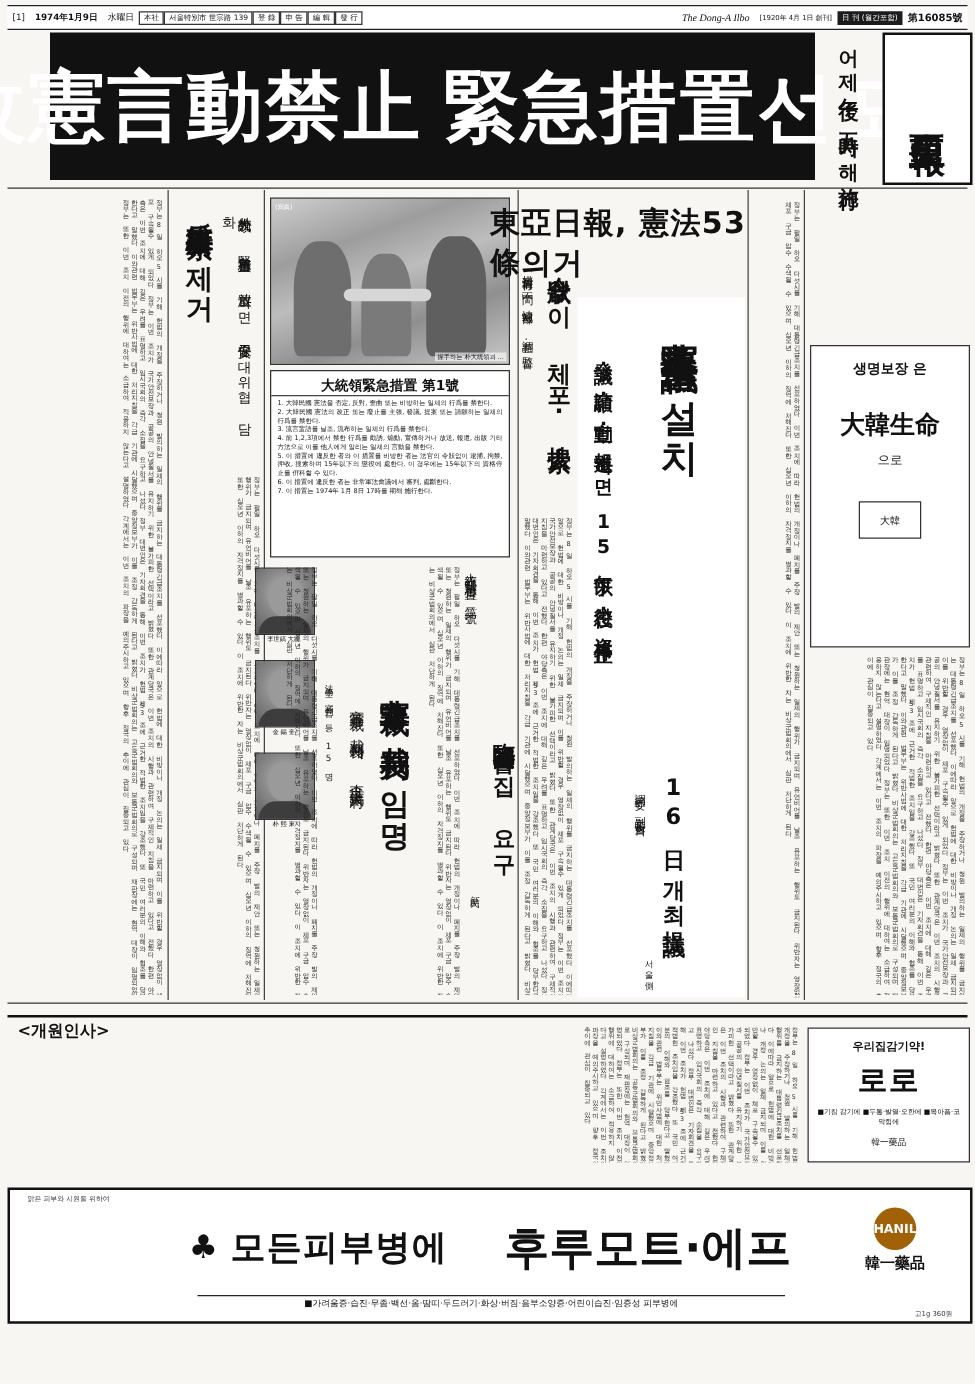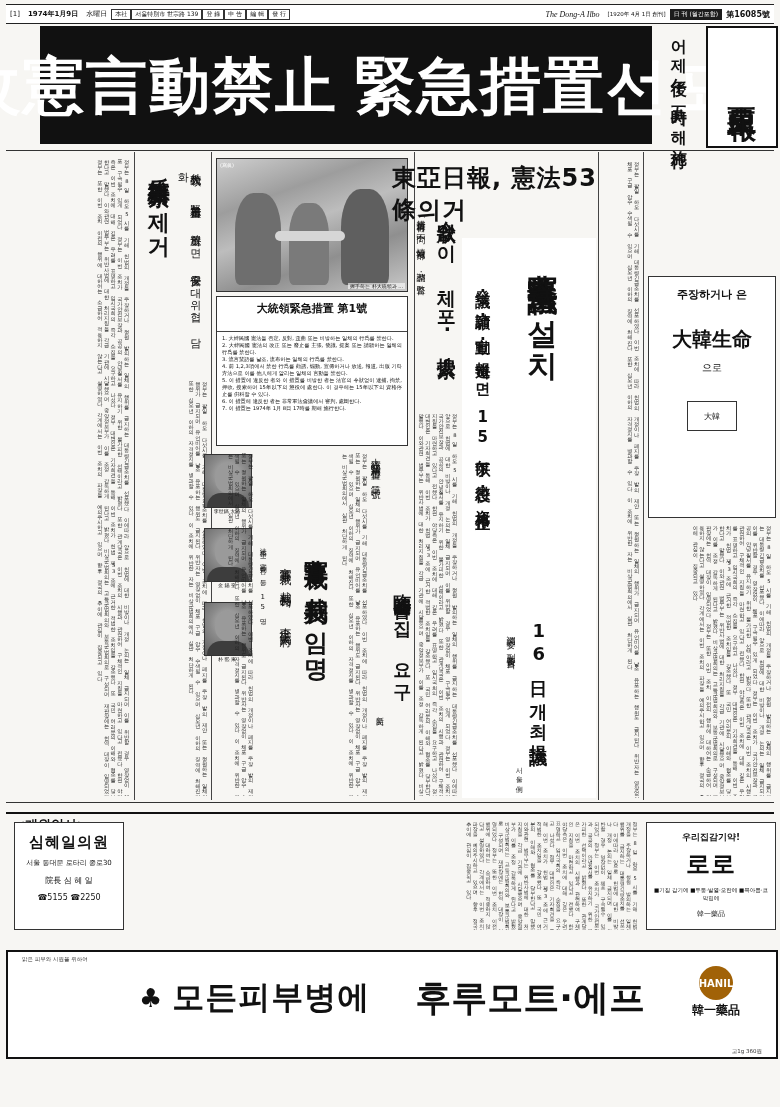--- a/index.html
+++ b/index.html
@@ -104,21 +104,21 @@
   .boxart{position:absolute;border:1px solid #333;background:#fff;}
   .bold{font-weight:bold;}
 
   
   .bottomad{
     position:absolute;left:6px;top:950px;width:768px;height:105px;border:2px solid #111;background:#fff;
   }
   .bottomad .main{
     position:absolute;left:0;top:18px;width:768px;height:56px;display:flex;align-items:center;justify-content:center;gap:10px;
   }
-  .bottomad .t1{font-size:32px;font-weight:bold;letter-spacing:1px;font-family:Liberation Mono, monospace;}
+  .bottomad .t1{font-size:28px;font-weight:bold;letter-spacing:1px;font-family:Liberation Mono, monospace;}
   .bottomad .t2{font-size:36px;font-weight:bold;letter-spacing:0px;margin-left:35px;}
   .bottomad .club{font-size:26px;}
   .bottomad .brand{
     position:absolute;right:12px;top:14px;width:96px;text-align:center;
   }
   .bottomad .brand .circle{
     width:34px;height:34px;border-radius:50%;background:#a16207;color:#fff;margin:0 auto 2px;
     display:flex;align-items:center;justify-content:center;font-size:10px;font-weight:bold;
   }
   .bottomad .brand .nm{font-size:12px;font-weight:bold;}
@@ -197,21 +197,21 @@
     <div class="photo" style="left:210px;top:8px;width:190px;height:132px;">
       <div class="fig" style="left:18px;top:34px;width:46px;height:92px;"></div>
       <div class="fig" style="left:72px;top:44px;width:40px;height:82px;background:#7a7a7a;"></div>
       <div class="fig" style="left:124px;top:30px;width:48px;height:96px;background:#5f5f5f;"></div>
       <div class="fig" style="left:58px;top:72px;width:70px;height:10px;border-radius:6px;background:#d6d6d6;"></div>
       <span class="ptag">(寫眞)</span>
       <span class="cap">握手하는 朴大統領과 ...</span>
     </div>
 
     <div class="boxart" style="left:210px;top:146px;width:190px;height:148px;">
-      <div style="font-size:11px;font-weight:bold;text-align:center;padding:4px 0 15px;border-bottom:1px solid #444;">大統領緊急措置 第1號</div>
+      <div style="font-size:11px;font-weight:bold;text-align:center;padding:4px 0 0;border-bottom:1px solid #444;">大統領緊急措置 第1號</div>
       <div style="padding:3px 5px;font-size:5.2px;line-height:1.35;text-align:justify;">
         <div>1. 大韓民國 憲法을 否定, 反對, 歪曲 또는 비방하는 일체의 行爲를 禁한다.</div>
         <div>2. 大韓民國 憲法의 改正 또는 廢止를 主張, 發議, 提案 또는 請願하는 일체의 行爲를 禁한다.</div>
         <div>3. 流言蜚語를 날조, 流布하는 일체의 行爲를 禁한다.</div>
         <div>4. 前 1,2,3項에서 禁한 行爲를 勸誘, 煽動, 宣傳하거나 放送, 報道, 出版 기타 方法으로 이를 他人에게 알리는 일체의 言動을 禁한다.</div>
         <div>5. 이 措置에 違反한 者와 이 措置를 비방한 者는 法官의 令狀없이 逮捕, 拘禁, 押收, 搜索하며 15年以下의 懲役에 處한다. 이 경우에는 15年以下의 資格停止를 倂科할 수 있다.</div>
         <div>6. 이 措置에 違反한 者는 非常軍法會議에서 審判, 處斷한다.</div>
         <div>7. 이 措置는 1974年 1月 8日 17時를 期해 施行한다.</div>
       </div>
     </div>
@@ -252,40 +252,31 @@
     <div class="vhead" style="position:absolute;left:522px;top:470px;font-size:18px;height:170px;">16日 개최提議</div>
     <div class="vhead" style="position:absolute;left:500px;top:478px;font-size:9px;height:100px;font-weight:normal;">調節委 副委長會의</div>
     <div class="vhead" style="position:absolute;left:508px;top:612px;font-size:7px;height:36px;font-weight:normal;">서울側</div>
 
     <div class="minicol vert" style="left:212px;top:300px;width:36px;height:346px;">정부는 팔일 하오 다섯시를 기해 대통령긴급조치를 선포하였다 이번 조치에 따라 헌법의 개정이나 폐지를 주장 발의 제안 또는 청원하는 일체의 행위가 금지되며 유언비어를 날조 유포하는 행위도 금지된다 위반자는 영장없이 체포 구금 압수 수색될 수 있으며 십오년 이하의 징역에 처해진다 또한 십오년 이하의 자격정지를 병과할 수 있다 이 조치에 위반한 자는 비상군법회의에서 심판 처단하게 된다</div>
     <div class="minicol vert" style="left:412px;top:260px;width:40px;height:386px;">정부는 8일 하오 5시를 기해 헌법의 개정을 주장하거나 청원 발의하는 일체의 행위를 금지하는 대통령긴급조치를 선포했다 이에따라 앞으로 헌법에 대한 비방이나 개정 논의는 일체 금지되며 이를 위반할 경우 영장없이 체포 구속될수 있게 되었다 정부는 이번 조치가 국가안전보장과 공공의 안녕질서를 유지하기 위한 불가피한 선택이라고 밝혔다 또한 관계당국은 이번 조치의 시행과 관련하여 구체적인 지침을 마련하고 있다고 전했다 한편 야당측은 이번 조치에 대해 깊은 우려를 표명하고 임시국회의 즉각 소집을 요구하고 나섰다 정부 대변인은 기자회견을 통해 이번 조치가 헌법 제53조에 근거한 적법한 조치임을 강조했다 또 국민 여러분의 이해와 협조를 당부한다고 말했다 이와관련 법무부는 위반사범에 대한 처리지침을 각급 기관에 시달했으며 중앙정보부가 이를 조정 감독하게 된다고 밝혔다 비상군법회의는 고등군법회의와 보통군법회의로 구성되며 재판장에는 현역 대장이 임명되었다 정부는 또한 이번 조치 이전의 행위에 대하여는 소급하여 적용하지 않는다고 설명하였다 각계에서는 이번 조치의 파장을 예의주시하고 있으며 향후 정국의 추이에 관심이 집중되고 있다</div>
     <div class="minicol vert" style="left:596px;top:8px;width:38px;height:640px;">정부는 팔일 하오 다섯시를 기해 대통령긴급조치를 선포하였다 이번 조치에 따라 헌법의 개정이나 폐지를 주장 발의 제안 또는 청원하는 일체의 행위가 금지되며 유언비어를 날조 유포하는 행위도 금지된다 위반자는 영장없이 체포 구금 압수 수색될 수 있으며 십오년 이하의 징역에 처해진다 또한 십오년 이하의 자격정지를 병과할 수 있다 이 조치에 위반한 자는 비상군법회의에서 심판 처단하게 된다</div>
     <div class="minicol vert" style="left:336px;top:300px;width:26px;height:346px;">정부는 팔일 하오 다섯시를 기해 대통령긴급조치를 선포하였다 이번 조치에 따라 헌법의 개정이나 폐지를 주장 발의 제안 또는 청원하는 일체의 행위가 금지되며 유언비어를 날조 유포하는 행위도 금지된다 위반자는 영장없이 체포 구금 압수 수색될 수 있으며 십오년 이하의 징역에 처해진다 또한 십오년 이하의 자격정지를 병과할 수 있다 이 조치에 위반한 자는 비상군법회의에서 심판 처단하게 된다</div>
 
     <div style="position:absolute;left:642px;top:126px;width:126px;height:240px;border:1px solid #333;background:#fff;text-align:center;">
-      <div style="font-size:11px;font-weight:bold;margin-top:10px;">주장하거나 은</div>
+      <div style="font-size:11px;font-weight:bold;margin-top:10px;">생명보장 은</div>
       <div style="font-size:20px;font-weight:bold;margin-top:26px;line-height:1.15;">大韓生命</div>
       <div style="font-size:10px;margin-top:10px;">으로</div>
       <div style="width:48px;height:28px;border:1px solid #333;margin:26px auto 0;font-size:8px;display:flex;align-items:center;justify-content:center;">大韓</div>
     </div>
     <div class="minicol vert" style="left:644px;top:372px;width:122px;height:274px;">정부는 8일 하오 5시를 기해 헌법의 개정을 주장하거나 청원 발의하는 일체의 행위를 금지하는 대통령긴급조치를 선포했다 이에따라 앞으로 헌법에 대한 비방이나 개정 논의는 일체 금지되며 이를 위반할 경우 영장없이 체포 구속될수 있게 되었다 정부는 이번 조치가 국가안전보장과 공공의 안녕질서를 유지하기 위한 불가피한 선택이라고 밝혔다 또한 관계당국은 이번 조치의 시행과 관련하여 구체적인 지침을 마련하고 있다고 전했다 한편 야당측은 이번 조치에 대해 깊은 우려를 표명하고 임시국회의 즉각 소집을 요구하고 나섰다 정부 대변인은 기자회견을 통해 이번 조치가 헌법 제53조에 근거한 적법한 조치임을 강조했다 또 국민 여러분의 이해와 협조를 당부한다고 말했다 이와관련 법무부는 위반사범에 대한 처리지침을 각급 기관에 시달했으며 중앙정보부가 이를 조정 감독하게 된다고 밝혔다 비상군법회의는 고등군법회의와 보통군법회의로 구성되며 재판장에는 현역 대장이 임명되었다 정부는 또한 이번 조치 이전의 행위에 대하여는 소급하여 적용하지 않는다고 설명하였다 각계에서는 이번 조치의 파장을 예의주시하고 있으며 향후 정국의 추이에 관심이 집중되고 있다</div>
   </div>
 
   <div class="hr-thick" style="left:6px;top:812px;width:768px;height:2px;"></div>
 
   <div style="position:absolute;left:14px;top:816px;font-size:13px;font-weight:bold;">&lt;개원인사&gt;</div>
-  <div class="clinic">
-    <div class="nm">심혜일의원</div>
-    <div class="ad">서울 동대문 로타리 종로30</div>
-    <div class="dr">院長 심 혜 일</div>
-    <div class="tel">
-      ☎<span>5155</span>
-      ☎<span>2250</span>
-    </div>
-  </div>
 
   <div class="minicol vert" style="left:130px;top:818px;width:508px;height:112px;font-size:5px;">정부는 8일 하오 5시를 기해 헌법의 개정을 주장하거나 청원 발의하는 일체의 행위를 금지하는 대통령긴급조치를 선포했다 이에따라 앞으로 헌법에 대한 비방이나 개정 논의는 일체 금지되며 이를 위반할 경우 영장없이 체포 구속될수 있게 되었다 정부는 이번 조치가 국가안전보장과 공공의 안녕질서를 유지하기 위한 불가피한 선택이라고 밝혔다 또한 관계당국은 이번 조치의 시행과 관련하여 구체적인 지침을 마련하고 있다고 전했다 한편 야당측은 이번 조치에 대해 깊은 우려를 표명하고 임시국회의 즉각 소집을 요구하고 나섰다 정부 대변인은 기자회견을 통해 이번 조치가 헌법 제53조에 근거한 적법한 조치임을 강조했다 또 국민 여러분의 이해와 협조를 당부한다고 말했다 이와관련 법무부는 위반사범에 대한 처리지침을 각급 기관에 시달했으며 중앙정보부가 이를 조정 감독하게 된다고 밝혔다 비상군법회의는 고등군법회의와 보통군법회의로 구성되며 재판장에는 현역 대장이 임명되었다 정부는 또한 이번 조치 이전의 행위에 대하여는 소급하여 적용하지 않는다고 설명하였다 각계에서는 이번 조치의 파장을 예의주시하고 있으며 향후 정국의 추이에 관심이 집중되고 있다</div>
 
   <div class="ad-roro">
     <div class="t">우리집감기약!</div>
     <div class="big">로로</div>
     <div class="sub">■기침 감기에 ■두통·발열·오한에 ■목아픔·코막힘에</div>
     <div class="foot">韓一藥品</div>
   </div>
 
@@ -293,16 +284,19 @@
     <div class="tiny">맑은 피부와 시원을 위하여</div>
     <div class="main">
       <span class="club">♣</span>
       <span class="t1">모든피부병에</span>
       <span class="t2">후루모트·에프</span>
     </div>
     <div class="brand">
       <div class="circle">HANIL</div>
       <div class="nm">韓一藥品</div>
     </div>
+    <div class="strip">
+      <span>■가려움증·습진·무좀·백선·옴·땀띠·두드러기·화상·버짐·음부소양증·어린이습진·임증성 피부병에</span>
+    </div>
     <div class="tinyr">고1g 360원</div>
   </div>
 
 </div>
 
 </body></html>

